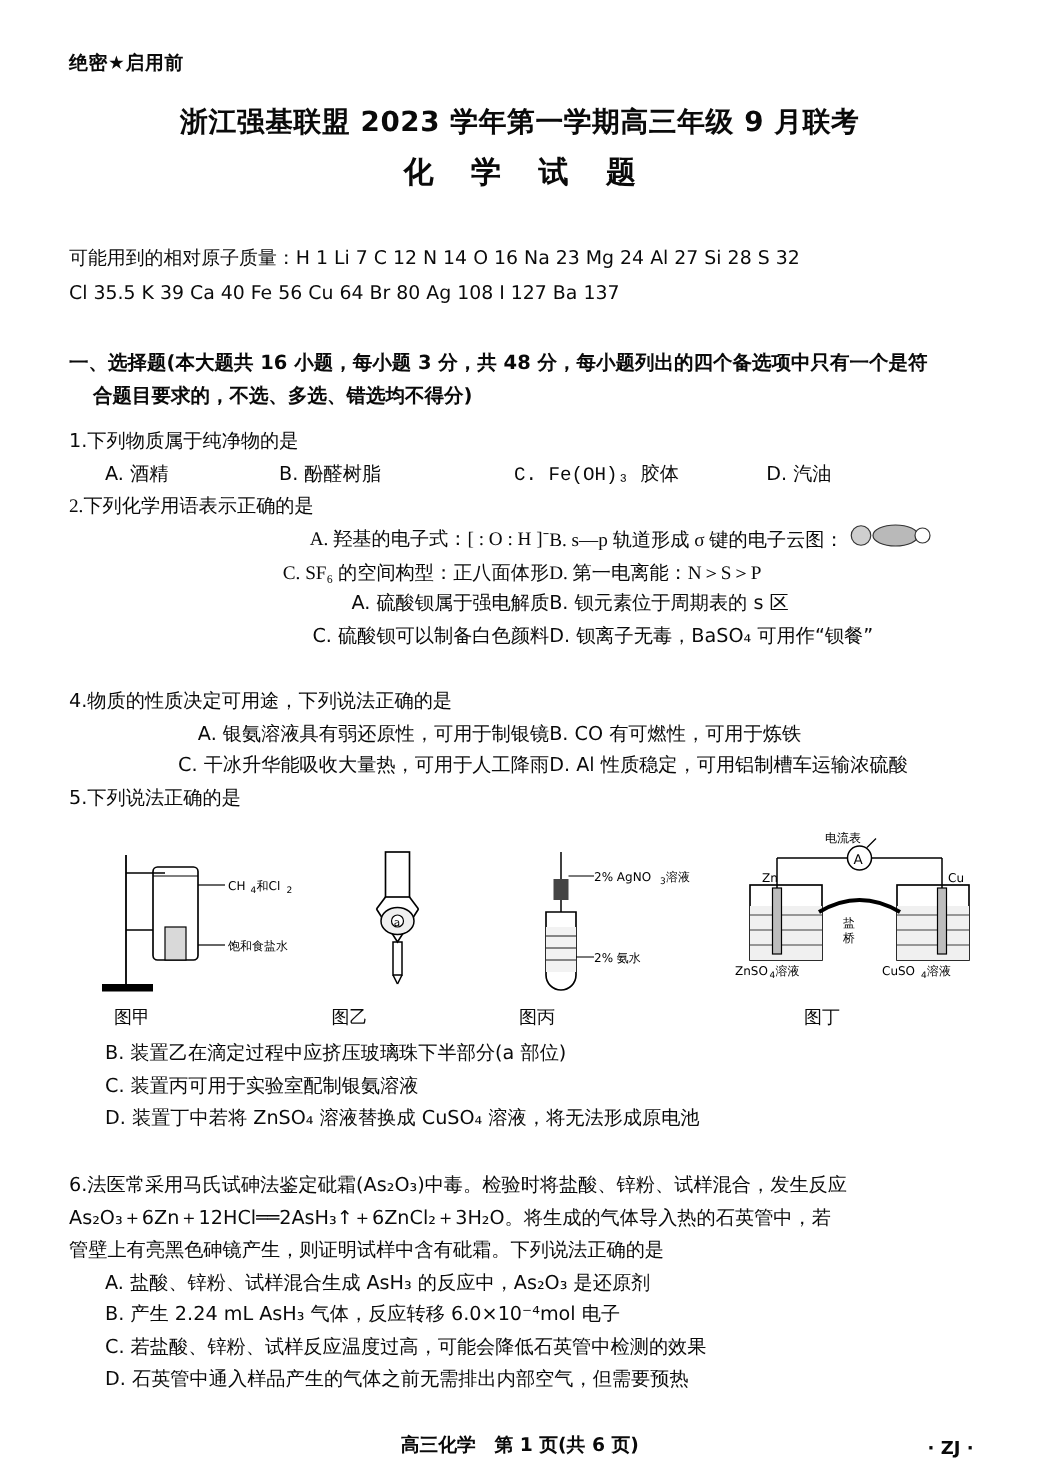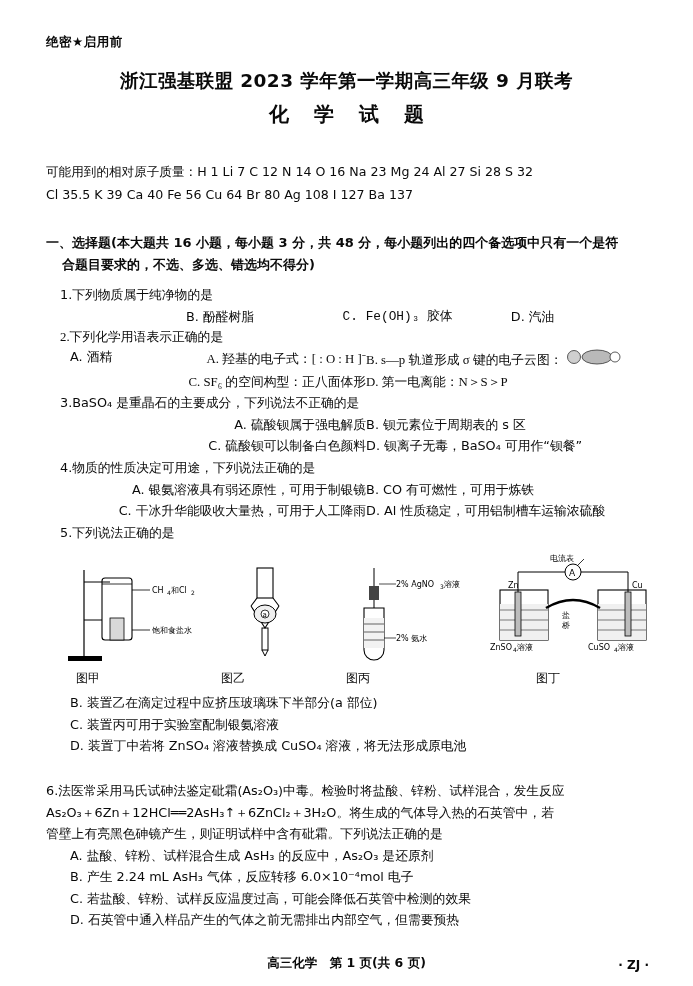--- a/index.html
+++ b/index.html
@@ -68,30 +68,30 @@
   }
   .sec-head .ind { display: block; text-indent: 16px; }
 
   .qblock {
     position: absolute;
     left: 46px;
     width: 604px;
     font-size: 12.8px;
     line-height: 21.5px;
   }
-  .qstem { white-space: nowrap; margin-left: 14px; }
+  .qstem { white-space: nowrap; }
   .opts2 {
     display: flex;
     width: 100%;
   }
   .opts2 > div:first-child { width: 53%; padding-left: 24px; box-sizing: border-box; text-align: right;}
   .opts2 > div:last-child  { width: 47%; }
   .opt-line { padding-left: 24px; }
   .opt-row4 { display: flex; padding-left: 24px; }
-  .opt-row4 > div:nth-child(1) { width: 20%; margin-top: 40px; }
+  .opt-row4 > div:nth-child(1) { width: 20%; }
   .opt-row4 > div:nth-child(2) { width: 27%; }
   .opt-row4 > div:nth-child(3) { width: 29%; font-family: Liberation Mono, monospace; }
   .opt-row4 > div:nth-child(4) { width: 24%; }
   .figs {
     position: absolute;
     left: 46px;
     top: 570px;
     width: 604px;
     height: 120px;
   }
@@ -169,23 +169,20 @@
         </span>
       </div>
     </div>
     <div class="opts2">
       <div>C. SF₆ 的空间构型：正八面体形</div>
       <div>D. 第一电离能：N＞S＞P</div>
     </div>
   </div>
 
   <div class="qblock" style="top:392px;">
-    <div class="qstem">
-      <span>3.</span><span>BaSO₄ 是重晶石的主要成分，下列说法不正确的是</span>
-    </div>
     <div class="opts2">
       <div>A. 硫酸钡属于强电解质</div>
       <div>B. 钡元素位于周期表的 s 区</div>
     </div>
     <div class="opts2">
       <div>C. 硫酸钡可以制备白色颜料</div>
       <div>D. 钡离子无毒，BaSO₄ 可用作“钡餐”</div>
     </div>
   </div>
 

